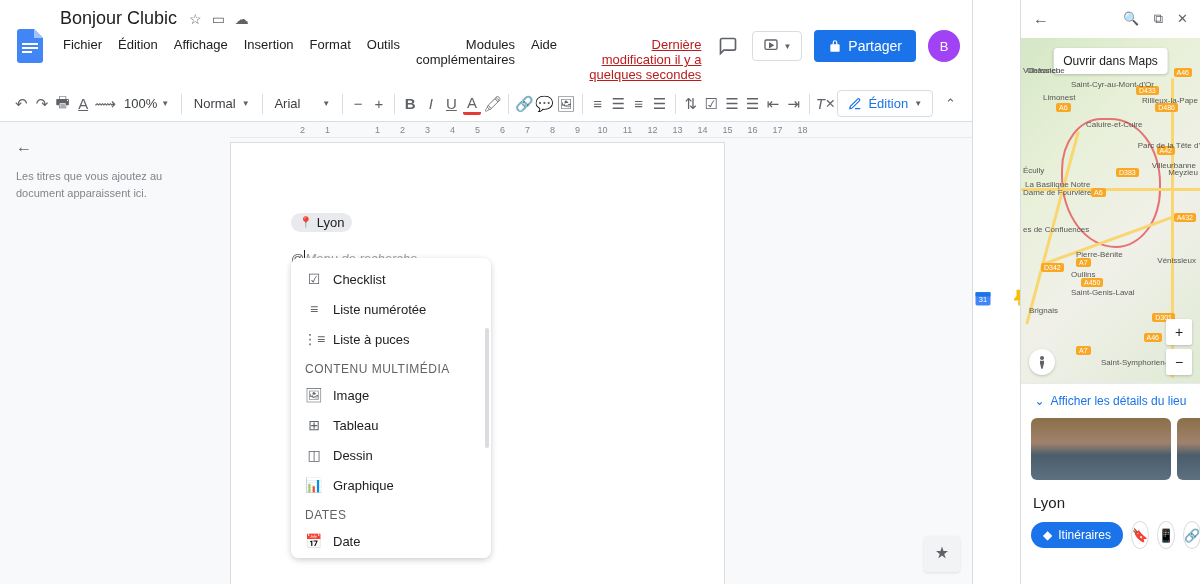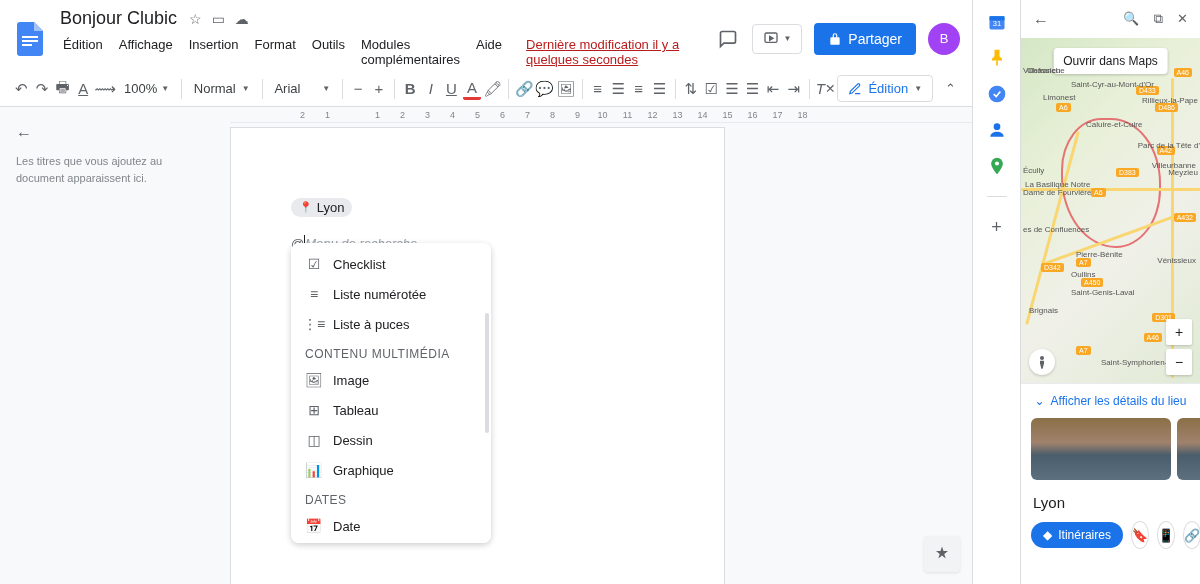--- a/index.html
+++ b/index.html
@@ -2,21 +2,21 @@
 <html><head>
 <meta charset="utf-8">
 <style>
 * { margin: 0; padding: 0; box-sizing: border-box; }
 body { font-family: Arial, sans-serif; font-size: 13px; color: #202124; background: #fff; overflow: hidden; }
 .app { display: flex; width: 1200px; height: 584px; }
 .main-area { flex: 1; display: flex; flex-direction: column; min-width: 0; }
 .titlebar { display: flex; align-items: center; padding: 6px 12px 0 12px; gap: 8px; }
 .docs-logo { width: 36px; height: 36px; display: flex; align-items: center; justify-content: center; }
 .docs-logo svg { width: 26px; height: 34px; }
-.title-section { flex: 1; display: flex; flex-direction: column; }
+.title-section { flex: 1; display: flex; flex-direction: column; text-align: right; }
 .title-row { display: flex; align-items: center; gap: 8px; }
 .doc-title { font-size: 18px; color: #202124; padding: 2px 4px; }
 .title-icons { display: flex; gap: 10px; color: #5f6368; }
 .title-icons span { cursor: pointer; font-size: 14px; }
 .menubar { display: flex; gap: 2px; margin-top: 2px; font-size: 13px; color: #202124; }
 .menubar span { padding: 4px 7px; cursor: pointer; border-radius: 4px; }
 .last-mod { color: #b91c1c; text-decoration: underline; margin-left: 8px; cursor: pointer; }
 .titlebar-right { display: flex; align-items: center; gap: 12px; }
 .comment-icon { color: #5f6368; cursor: pointer; width: 24px; height: 24px; display: flex; align-items: center; justify-content: center; }
 .present-btn { display: flex; align-items: center; gap: 4px; border: 1px solid #dadce0; border-radius: 4px; padding: 6px 10px; cursor: pointer; color: #5f6368; }
@@ -42,21 +42,21 @@
 .at-line { display: flex; align-items: center; margin-top: 18px; font-size: 13px; }
 .at-sym { color: #5f6368; }
 .at-placeholder { color: #9aa0a6; font-style: italic; }
 .at-cursor { border-left: 1px solid #202124; height: 16px; }
 .dropdown { position: absolute; top: 115px; left: 60px; width: 200px; background: #fff; border-radius: 8px; box-shadow: 0 2px 6px rgba(0,0,0,0.2); padding: 6px 0; font-size: 13px; max-height: 300px; overflow-y: auto; }
 .dd-item { display: flex; align-items: center; gap: 10px; padding: 6px 14px; cursor: pointer; }
 .dd-icon { width: 18px; height: 18px; color: #5f6368; display: flex; align-items: center; justify-content: center; font-size: 14px; }
 .dd-header { padding: 8px 14px 4px; font-size: 12px; color: #5f6368; letter-spacing: 0.5px; font-weight: 500; }
 .dd-scrollbar { position: absolute; right: 2px; top: 70px; width: 4px; height: 120px; background: #dadce0; border-radius: 2px; }
 .explore-btn { position: absolute; bottom: 12px; right: 12px; width: 36px; height: 36px; background: #f1f3f4; border-radius: 4px; display: flex; align-items: center; justify-content: center; cursor: pointer; color: #5f6368; box-shadow: 0 1px 3px rgba(0,0,0,0.1); }
-.side-icons { width: 48px; border-left: 1px solid #dadce0; display: flex; flex-direction: column; align-items: center; padding-top: 12px; gap: 16px; }
+.side-icons { width: 48px; border-left: 1px solid #dadce0; display: flex; flex-direction: row; align-items: center; padding-top: 12px; gap: 16px; }
 .side-icon { width: 20px; height: 20px; cursor: pointer; display: flex; align-items: center; justify-content: center; }
 .side-divider { width: 20px; height: 1px; background: #dadce0; margin: 4px 0; }
 .maps-panel { width: 180px; border-left: 1px solid #dadce0; display: flex; flex-direction: column; }
 .maps-header { display: flex; align-items: center; justify-content: space-between; padding: 10px 12px; }
 .maps-header-icons { display: flex; gap: 14px; color: #5f6368; }
 .maps-header-icons span { cursor: pointer; }
 .maps-back { cursor: pointer; color: #5f6368; font-size: 16px; }
 .map-view { flex: 0 0 345px; position: relative; background: linear-gradient(135deg, #d4e7c5 0%, #e8f0d8 30%, #f0f0e8 60%, #e0ead5 100%); overflow: hidden; }
 .map-overlay-btn { position: absolute; top: 10px; left: 50%; transform: translateX(-50%); background: #fff; border-radius: 4px; padding: 6px 10px; font-size: 12px; box-shadow: 0 1px 3px rgba(0,0,0,0.2); cursor: pointer; white-space: nowrap; }
 .map-label { position: absolute; font-size: 8px; color: #555; }
@@ -94,20 +94,21 @@
       <div class="title-section">
         <div class="title-row">
           <span class="doc-title">Bonjour Clubic</span>
           <div class="title-icons">
             <span>☆</span>
             <span>▭</span>
             <span>☁</span>
           </div>
         </div>
         <div class="menubar">
+          <span>Fichier</span>
           <span>Édition</span>
           <span>Affichage</span>
           <span>Insertion</span>
           <span>Format</span>
           <span>Outils</span>
           <span>Modules complémentaires</span>
           <span>Aide</span>
           <span class="last-mod">Dernière modification il y a quelques secondes</span>
         </div>
       </div>

